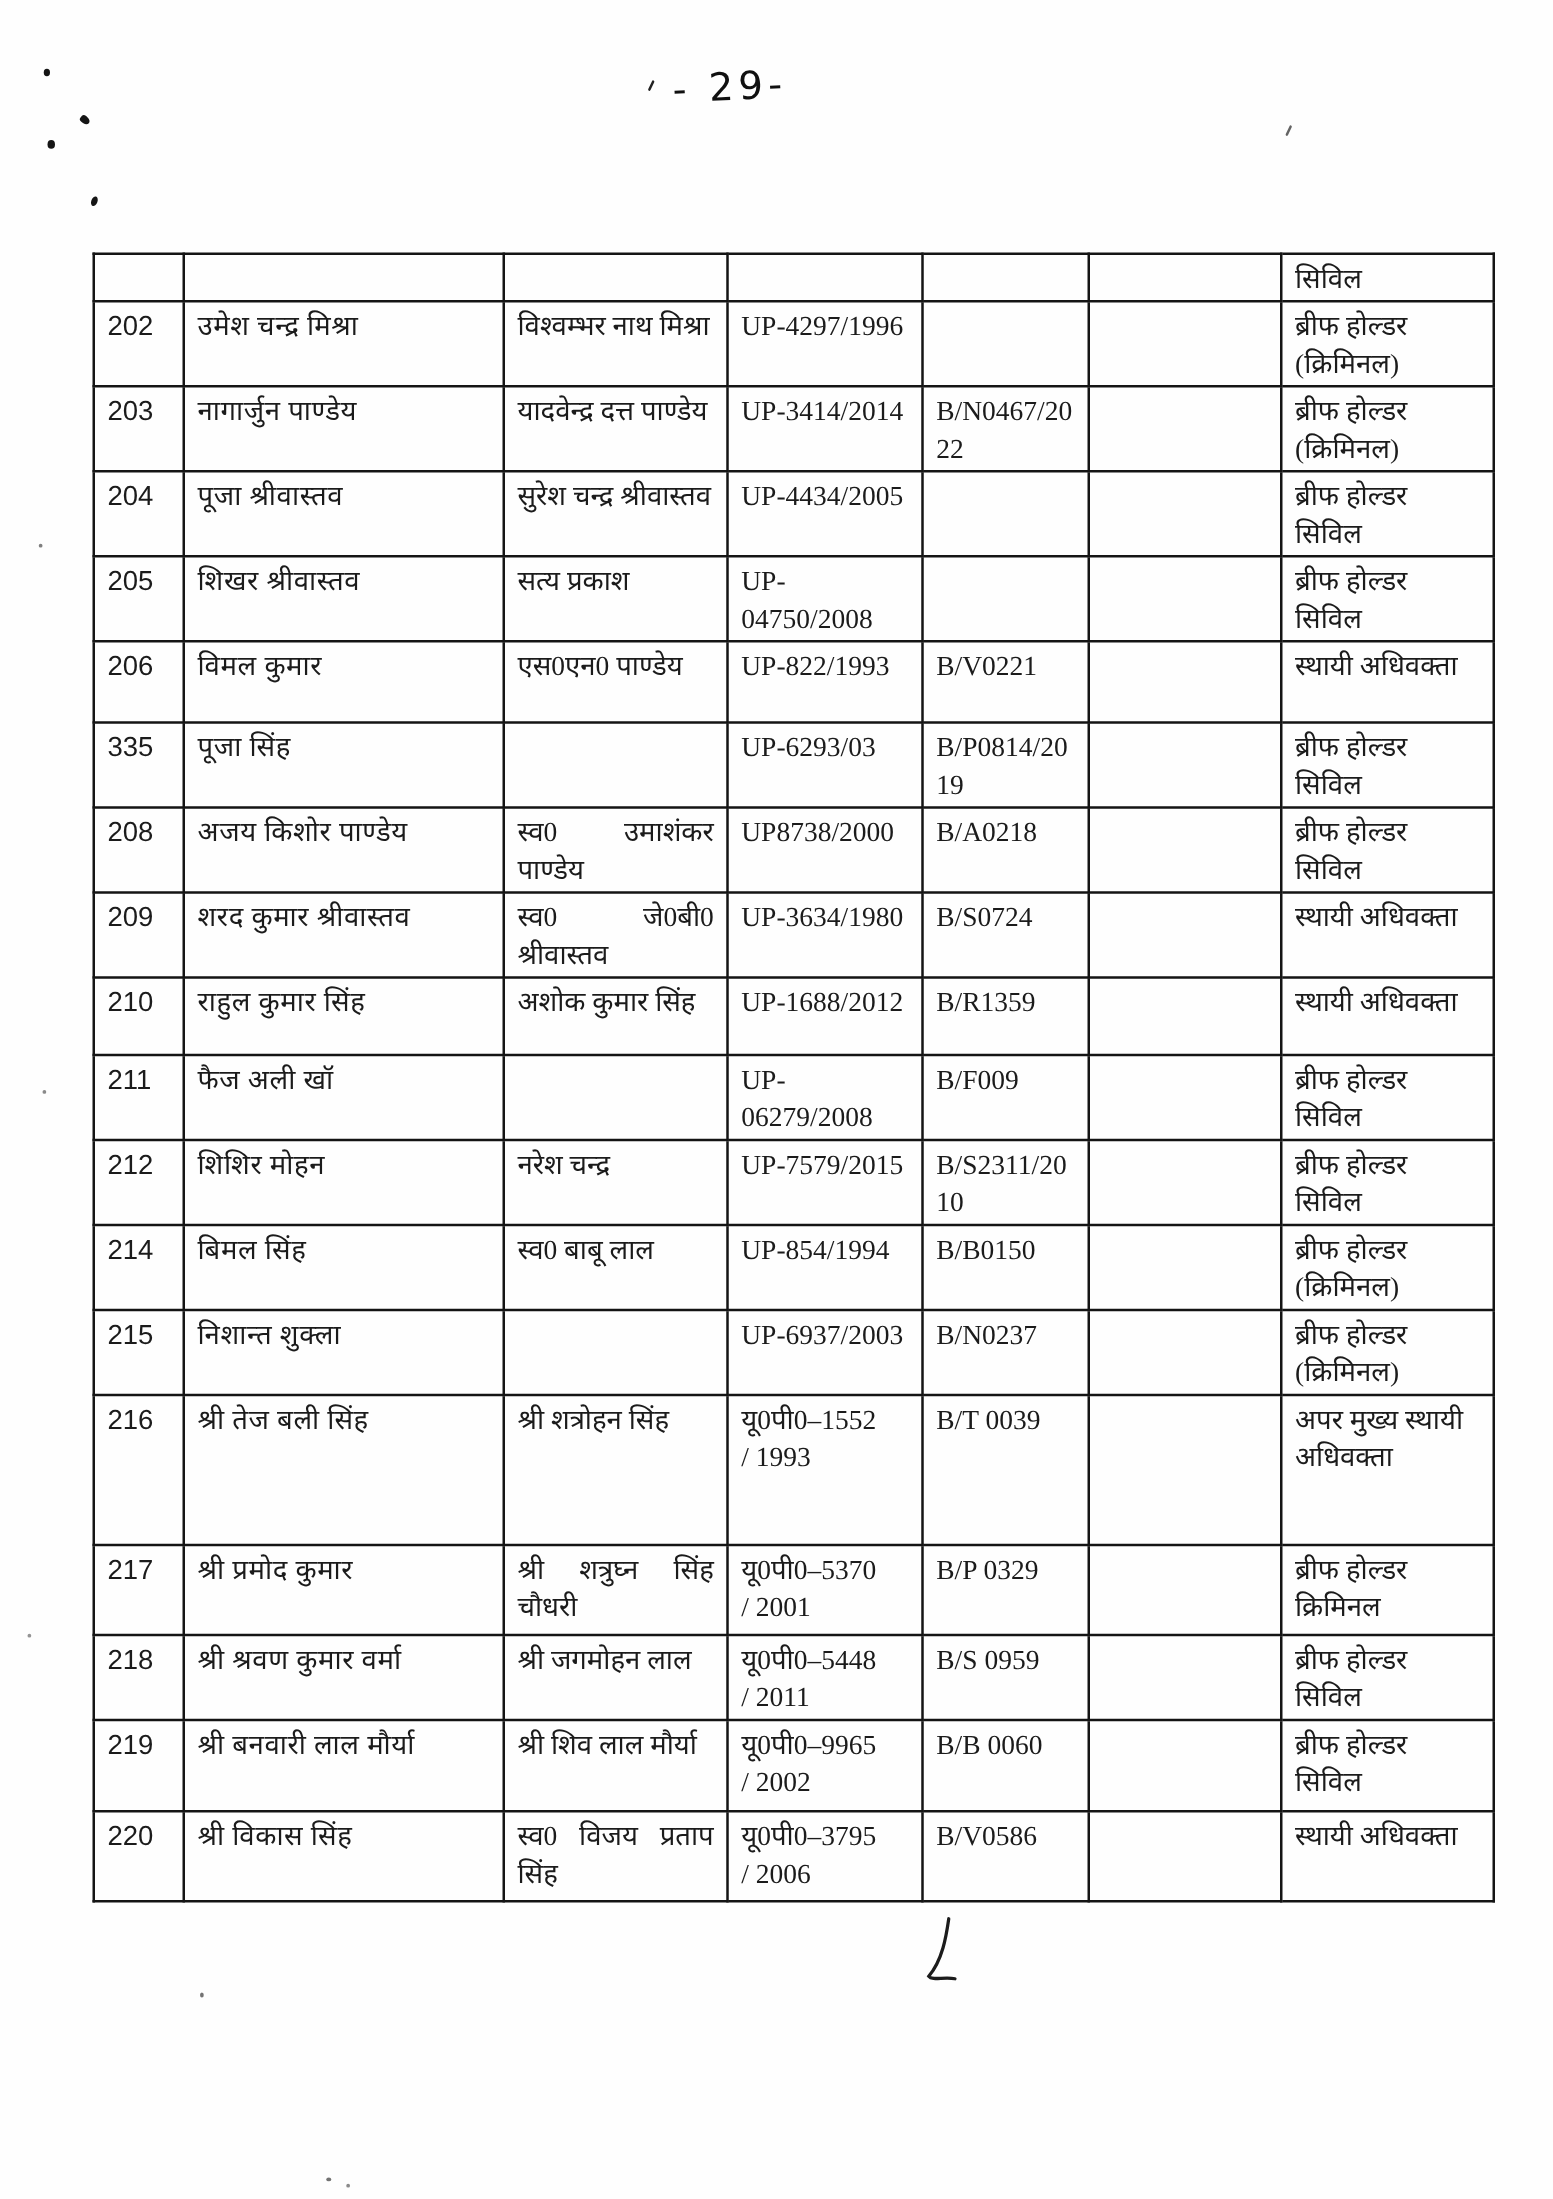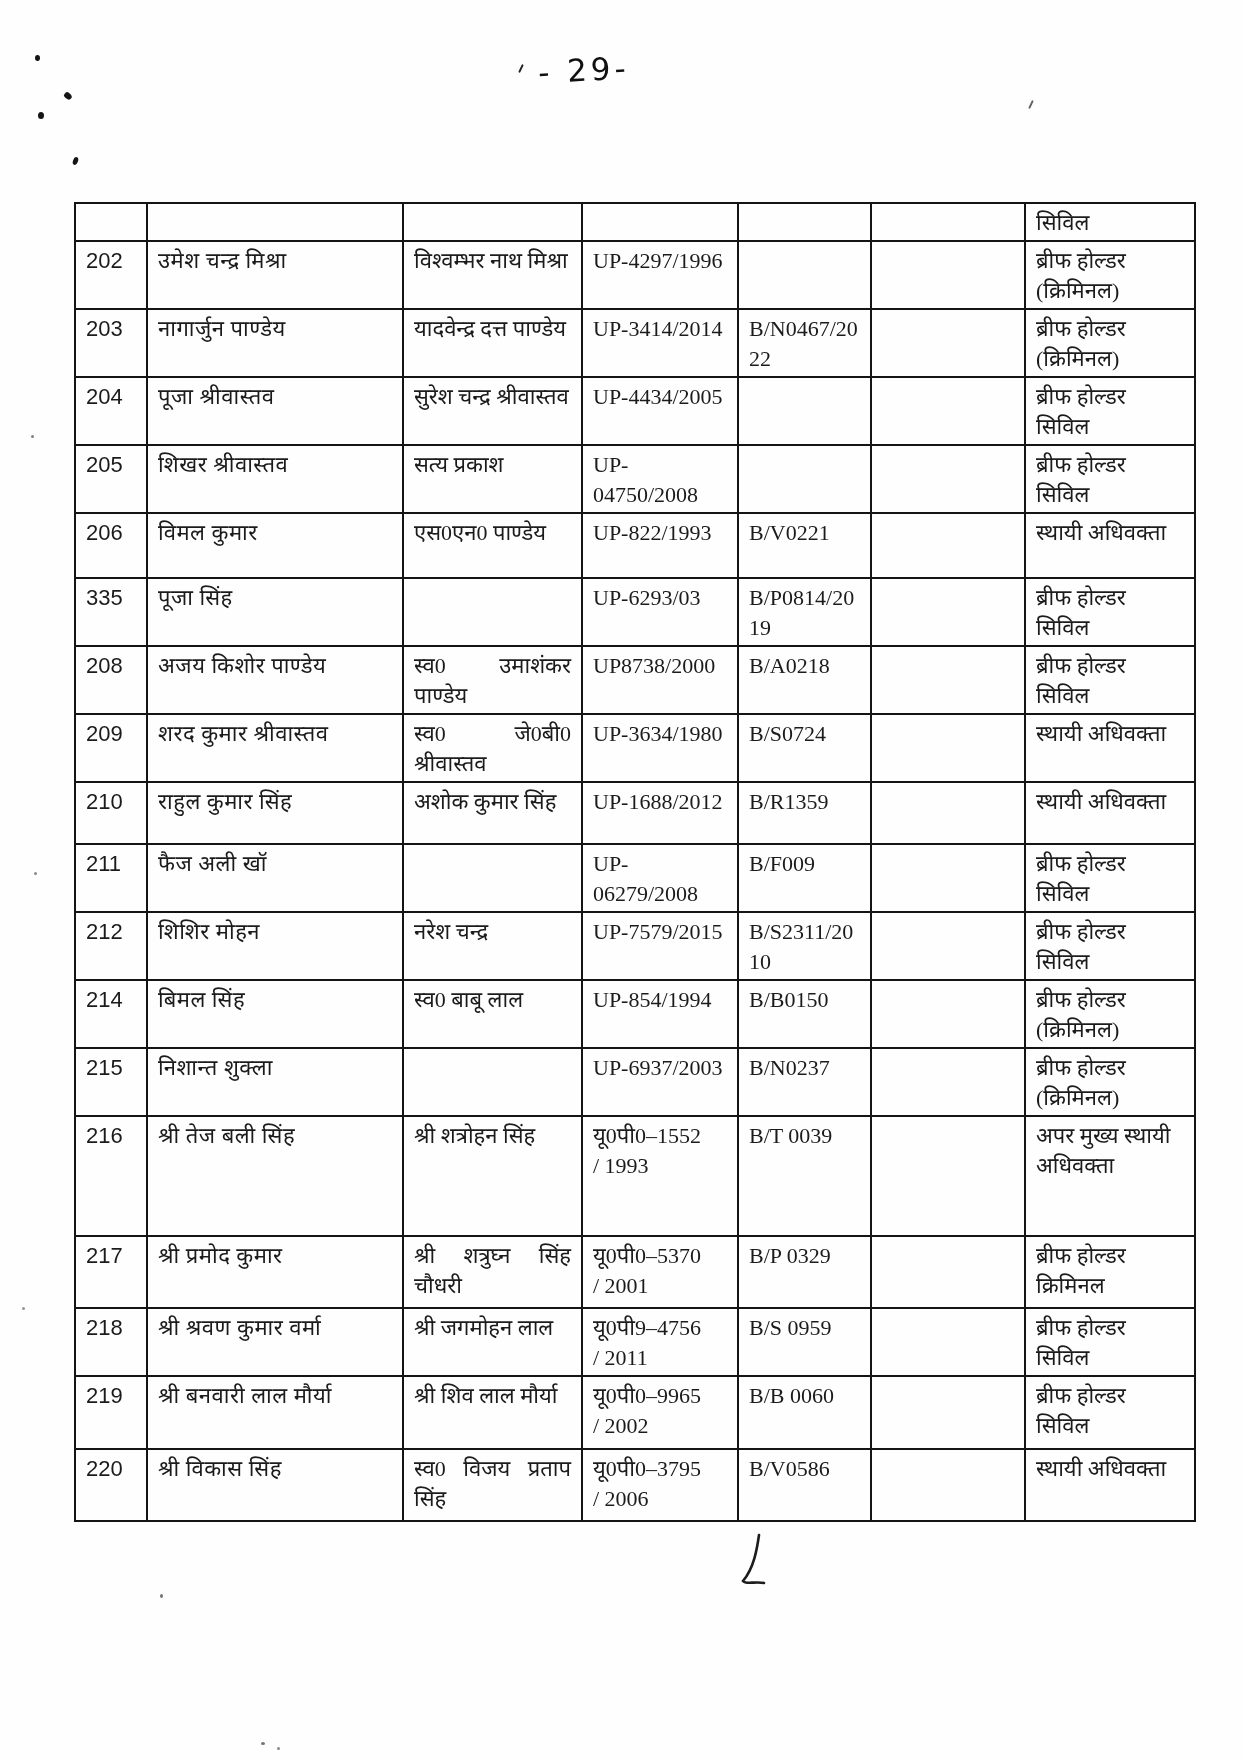--- a/index.html
+++ b/index.html
@@ -286,21 +286,21 @@
           </td>
           <td class="c-code">B/P 0329</td>
           <td class="c-blank"></td>
           <td class="c-desig">ब्रीफ होल्डर क्रिमिनल</td>
         </tr>
         <tr style="height: 68px;">
           <td class="c-sn">218</td>
           <td class="c-name">श्री श्रवण कुमार वर्मा</td>
           <td class="c-father">श्री जगमोहन लाल</td>
           <td class="c-reg">
-            <div>यू0पी9–4756</div>
+            <div>यू0पी0–5448</div>
             <div>/ 2011</div>
           </td>
           <td class="c-code">B/S 0959</td>
           <td class="c-blank"></td>
           <td class="c-desig">ब्रीफ होल्डर सिविल</td>
         </tr>
         <tr style="height: 73px;">
           <td class="c-sn">219</td>
           <td class="c-name">श्री बनवारी लाल मौर्या</td>
           <td class="c-father">श्री शिव लाल मौर्या</td>

